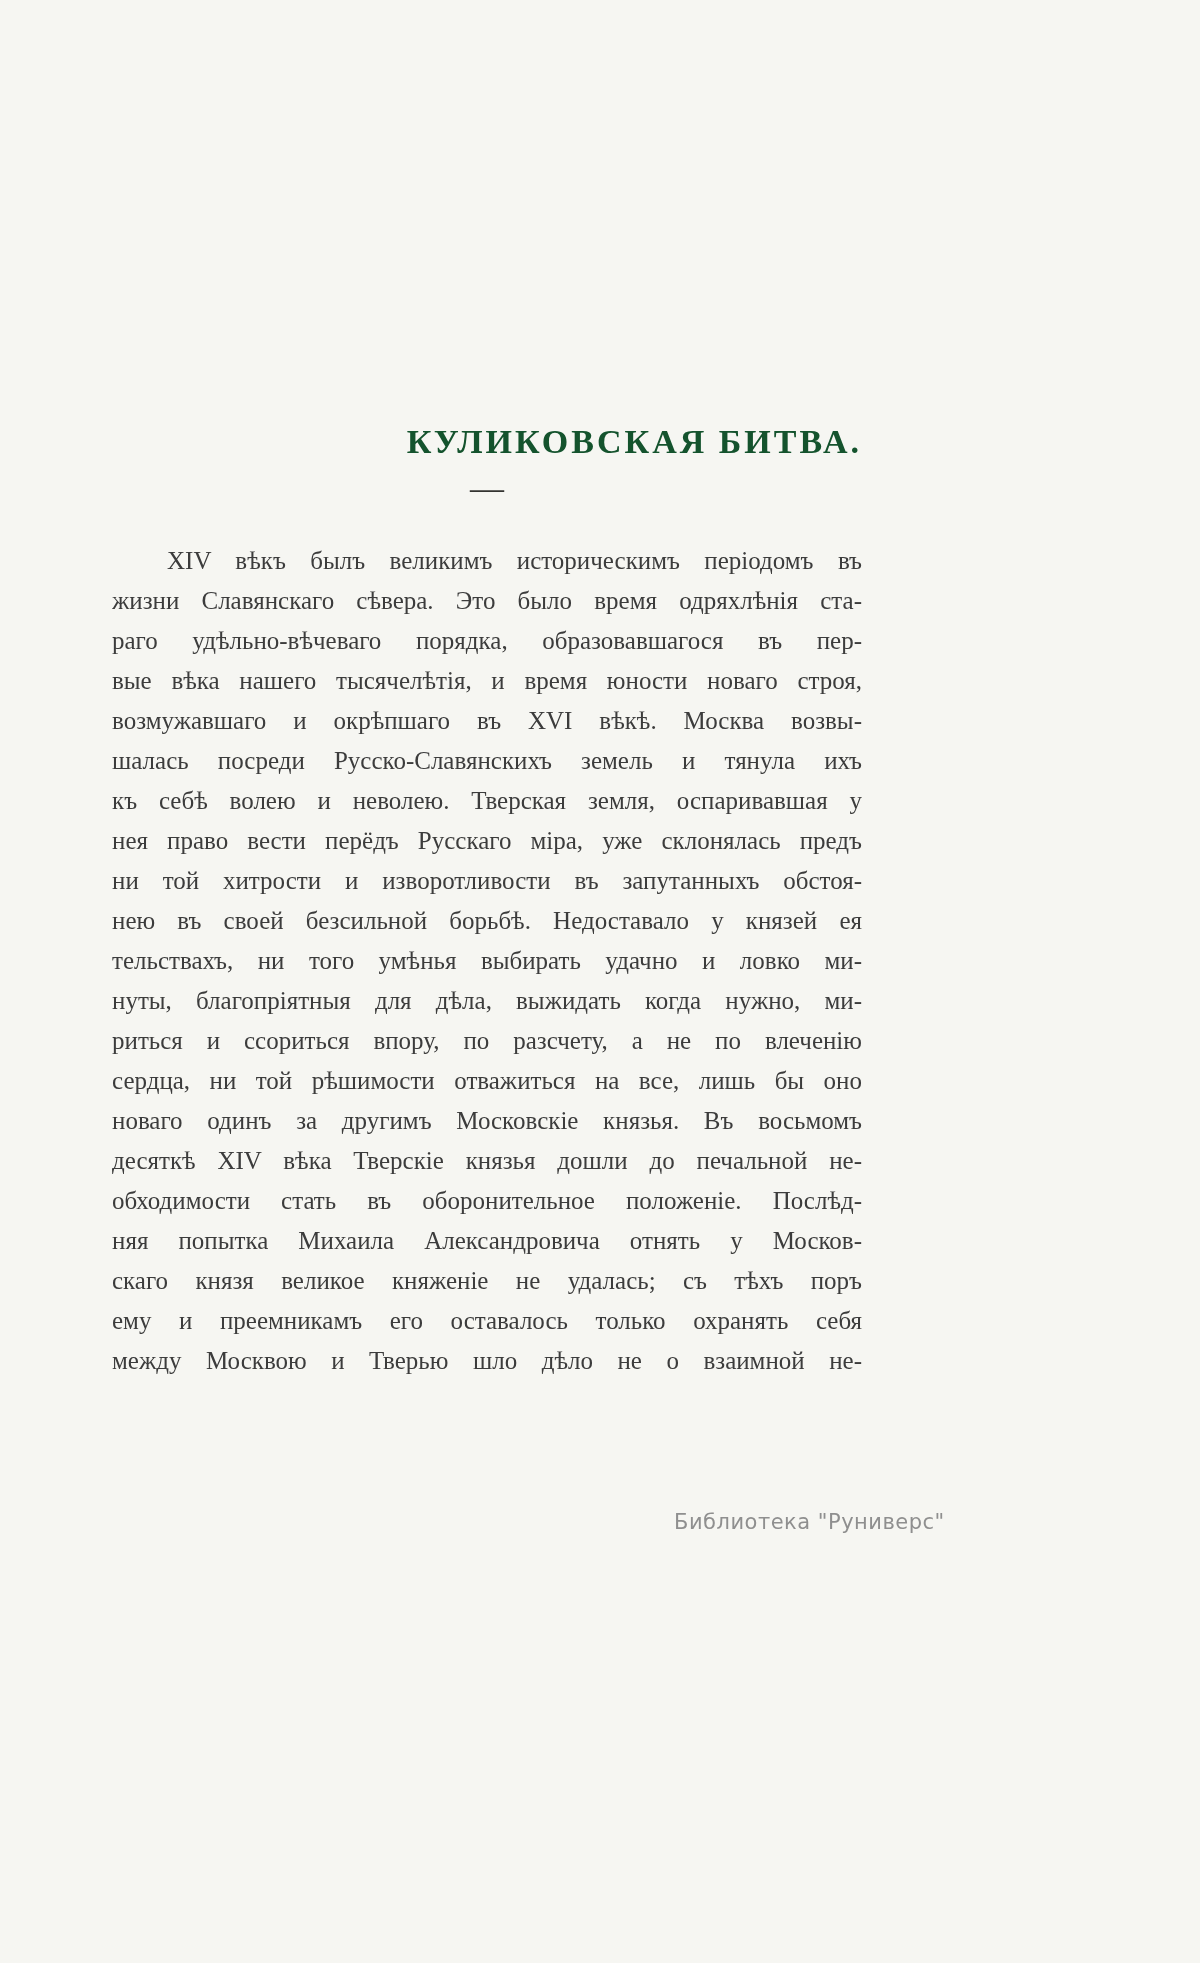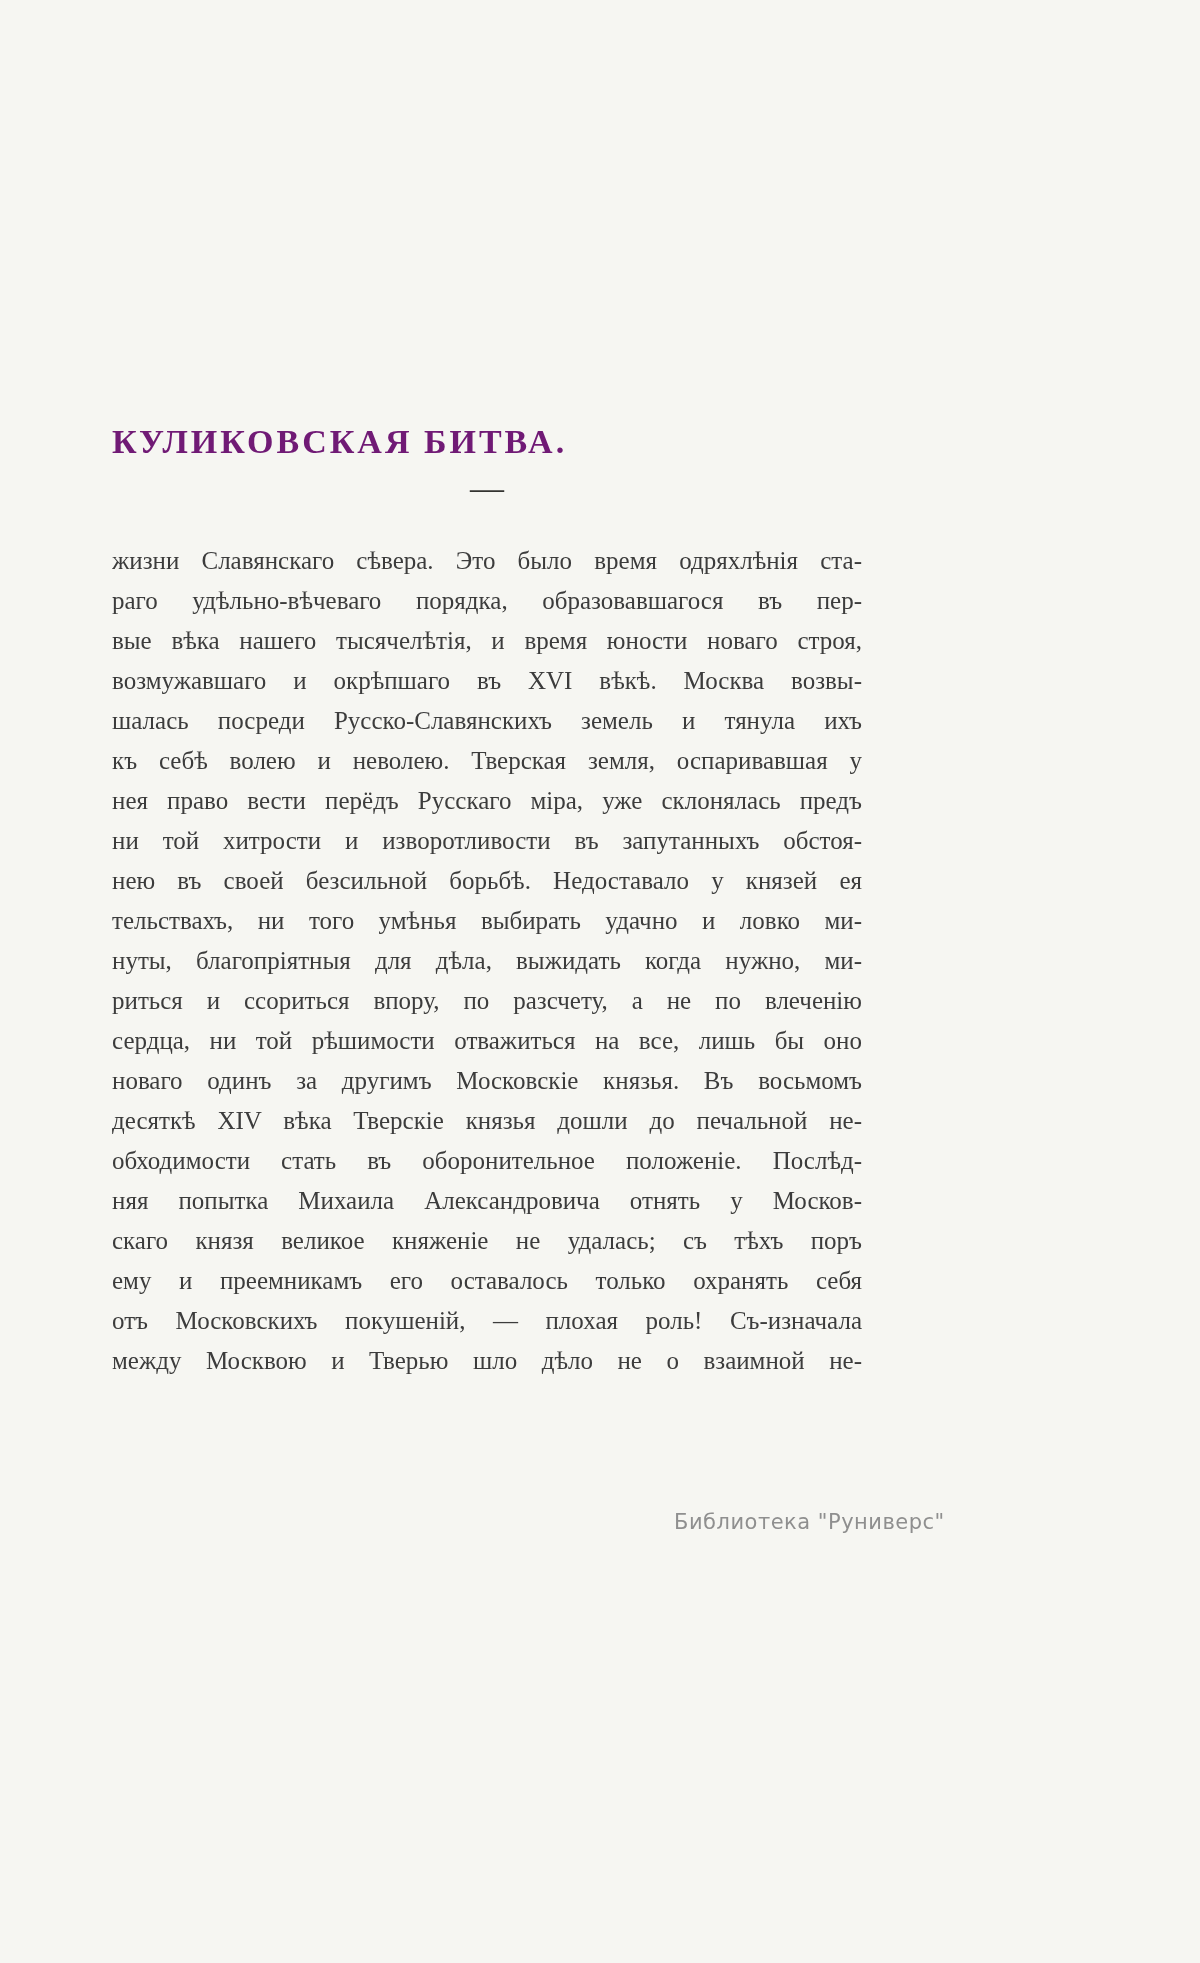--- a/index.html
+++ b/index.html
@@ -16,25 +16,25 @@
     font-family: "Liberation Serif", serif;
     color: #3c3c3c;
     overflow: hidden;
   }
   .page-title {
     position: absolute;
     top: 423px;
     left: 112px;
     width: 750px;
     margin: 0;
-    text-align: left;
+    text-align: right;
     font-size: 34px;
     font-weight: bold;
     letter-spacing: 3px;
-    color: #701a75;
+    color: #14532d;
     font-family: "Liberation Serif", serif;
   }
   .section-divider {
     position: absolute;
     top: 468px;
     left: 112px;
     width: 750px;
     text-align: center;
     font-size: 34px;
     line-height: 40px;
@@ -73,38 +73,38 @@
 </head>
 <body>
 
 <div class="scan-page">
 
   <h1 class="page-title">КУЛИКОВСКАЯ БИТВА.</h1>
 
   <div class="section-divider">—</div>
 
   <div class="body-text">
+      <div class="line first-line">XIV вѣкъ былъ великимъ историческимъ періодомъ въ</div>
       <div class="line">жизни Славянскаго сѣвера. Это было время одряхлѣнія ста-</div>
       <div class="line">раго удѣльно-вѣчеваго порядка, образовавшагося въ пер-</div>
       <div class="line">вые вѣка нашего тысячелѣтія, и время юности новаго строя,</div>
       <div class="line">возмужавшаго и окрѣпшаго въ XVI вѣкѣ. Москва возвы-</div>
       <div class="line">шалась посреди Русско-Славянскихъ земель и тянула ихъ</div>
       <div class="line">къ себѣ волею и неволею. Тверская земля, оспаривавшая у</div>
       <div class="line">нея право вести перёдъ Русскаго міра, уже склонялась предъ</div>
       <div class="line">ни той хитрости и изворотливости въ запутанныхъ обстоя-</div>
       <div class="line">нею въ своей безсильной борьбѣ. Недоставало у князей ея</div>
       <div class="line">тельствахъ, ни того умѣнья выбирать удачно и ловко ми-</div>
       <div class="line">нуты, благопріятныя для дѣла, выжидать когда нужно, ми-</div>
       <div class="line">риться и ссориться впору, по разсчету, а не по влеченію</div>
       <div class="line">сердца, ни той рѣшимости отважиться на все, лишь бы оно</div>
       <div class="line">новаго одинъ за другимъ Московскіе князья. Въ восьмомъ</div>
       <div class="line">десяткѣ XIV вѣка Тверскіе князья дошли до печальной не-</div>
       <div class="line">обходимости стать въ оборонительное положеніе. Послѣд-</div>
       <div class="line">няя попытка Михаила Александровича отнять у Москов-</div>
       <div class="line">скаго князя великое княженіе не удалась; съ тѣхъ поръ</div>
       <div class="line">ему и преемникамъ его оставалось только охранять себя</div>
-      <div class="line">отъ Московскихъ покушеній, — плохая роль! Съ-изначала</div>
       <div class="line">между Москвою и Тверью шло дѣло не о взаимной не-</div>
     </div>
 
   <div class="watermark">Библиотека "Руниверс"</div>
 
 </div>
 
 </body></html>

